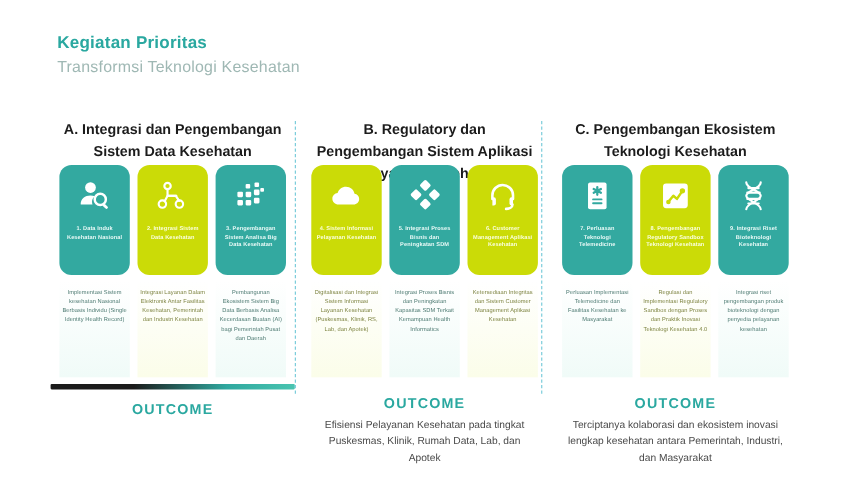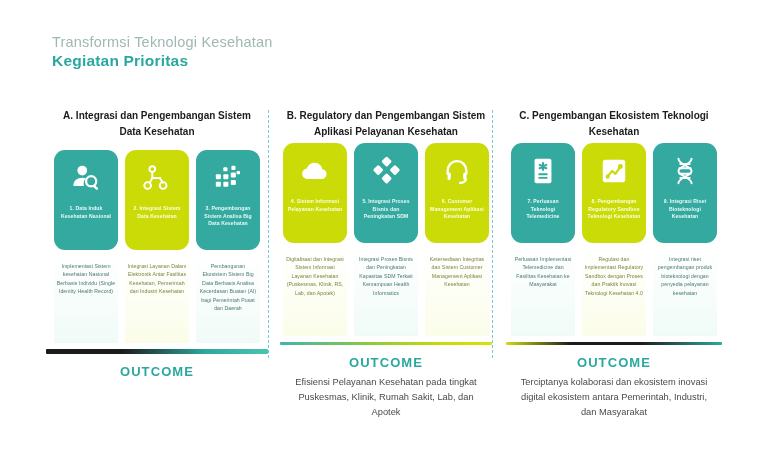--- a/index.html
+++ b/index.html
@@ -25,29 +25,29 @@
 
   
   #cols {
     position:absolute; left:46px; top:108px;
     width:676px; height:312px;
     display:flex; align-items:flex-start;
   }
   .col { position:relative; height:312px; display:flex; flex-direction:column; }
   .col.a { width:222px; }
   .col.b { width:224px; padding-left:12px; }
-  .col.c { width:230px; padding-left:14px;justify-content:flex-end; }
+  .col.c { width:230px; padding-left:14px; }
   .col.b::before, .col.c::before {
     content:""; position:absolute; left:0px; top:2px;
     width:0; height:248px;
     border-left:1.4px dashed #6fc8d8;
   }
 
   .colhead {
-    text-align:center; font-size:10px; font-weight:bold; color:#1c1c1c;
+    text-align:center; font-size:13px; font-weight:bold; color:#1c1c1c;
     line-height:1.55; height:38px; padding:0 6px;
   }
 
   
   .cards { display:flex; justify-content:center; gap:7px; margin-top:4px; }
   .card {
     width:64px; height:100px; border-radius:11px;
     display:flex; flex-direction:column; align-items:center;
     padding-top:13px; position:relative;
   }
@@ -86,22 +86,22 @@
   .outcome .otext {
     margin-top:5px; font-size:9.3px; line-height:1.62; color:#4a4a4a;
   }
 </style>
 </head>
 <body>
 
 <div id="page">
 
   <div id="header">
+    <div id="title">Kegiatan Prioritas</div>
     <div id="subtitle">Transformsi Teknologi Kesehatan</div>
-    <div id="title">Kegiatan Prioritas</div>
   </div>
 
   <div id="cols">
 
     <div class="col a">
       <div class="colhead">A. Integrasi dan Pengembangan Sistem Data Kesehatan</div>
 
       <div class="cards">
         <div class="card teal">
           <span class="ico">
@@ -200,21 +200,21 @@
       <div class="caps">
         <div class="cap tintlime">Digitalisasi dan Integrasi Sistem Informasi Layanan Kesehatan (Puskesmas, Klinik, RS, Lab, dan Apotek)</div>
         <div class="cap tintteal">Integrasi Proses Bisnis dan Peningkatan Kapasitas SDM Terkait Kemampuan Health Informatics</div>
         <div class="cap tintlime">Ketersediaan Integritas dan Sistem Customer Management Aplikasi Kesehatan</div>
       </div>
 
       <div class="bar"></div>
 
       <div class="outcome">
         <div class="olabel">OUTCOME</div>
-        <div class="otext">Efisiensi Pelayanan Kesehatan pada tingkat Puskesmas, Klinik, Rumah Sakit, Lab, dan Apotek</div>
+        <div class="otext">Efisiensi Pelayanan Kesehatan pada tingkat Puskesmas, Klinik, Rumah Data, Lab, dan Apotek</div>
       </div>
     </div>
 
     <div class="col c">
       <div class="colhead">C. Pengembangan Ekosistem Teknologi Kesehatan</div>
 
       <div class="cards">
         <div class="card teal">
           <span class="ico">
             <svg viewBox="0 0 32 32">
@@ -254,18 +254,18 @@
       <div class="caps">
         <div class="cap tintteal">Perluasan Implementasi Telemedicine dan Fasilitas Kesehatan ke Masyarakat</div>
         <div class="cap tintlime">Regulasi dan Implementasi Regulatory Sandbox dengan Proses dan Praktik Inovasi Teknologi Kesehatan 4.0</div>
         <div class="cap tintteal">Integrasi riset pengembangan produk bioteknologi dengan penyedia pelayanan kesehatan</div>
       </div>
 
       <div class="bar"></div>
 
       <div class="outcome">
         <div class="olabel">OUTCOME</div>
-        <div class="otext">Terciptanya kolaborasi dan ekosistem inovasi digital ekosistem antara Pemerintah, Industri, dan Masyarakat</div>
+        <div class="otext">Terciptanya kolaborasi dan ekosistem inovasi lengkap kesehatan antara Pemerintah, Industri, dan Masyarakat</div>
       </div>
     </div>
 
   </div>
 </div>
 
 </body></html>

